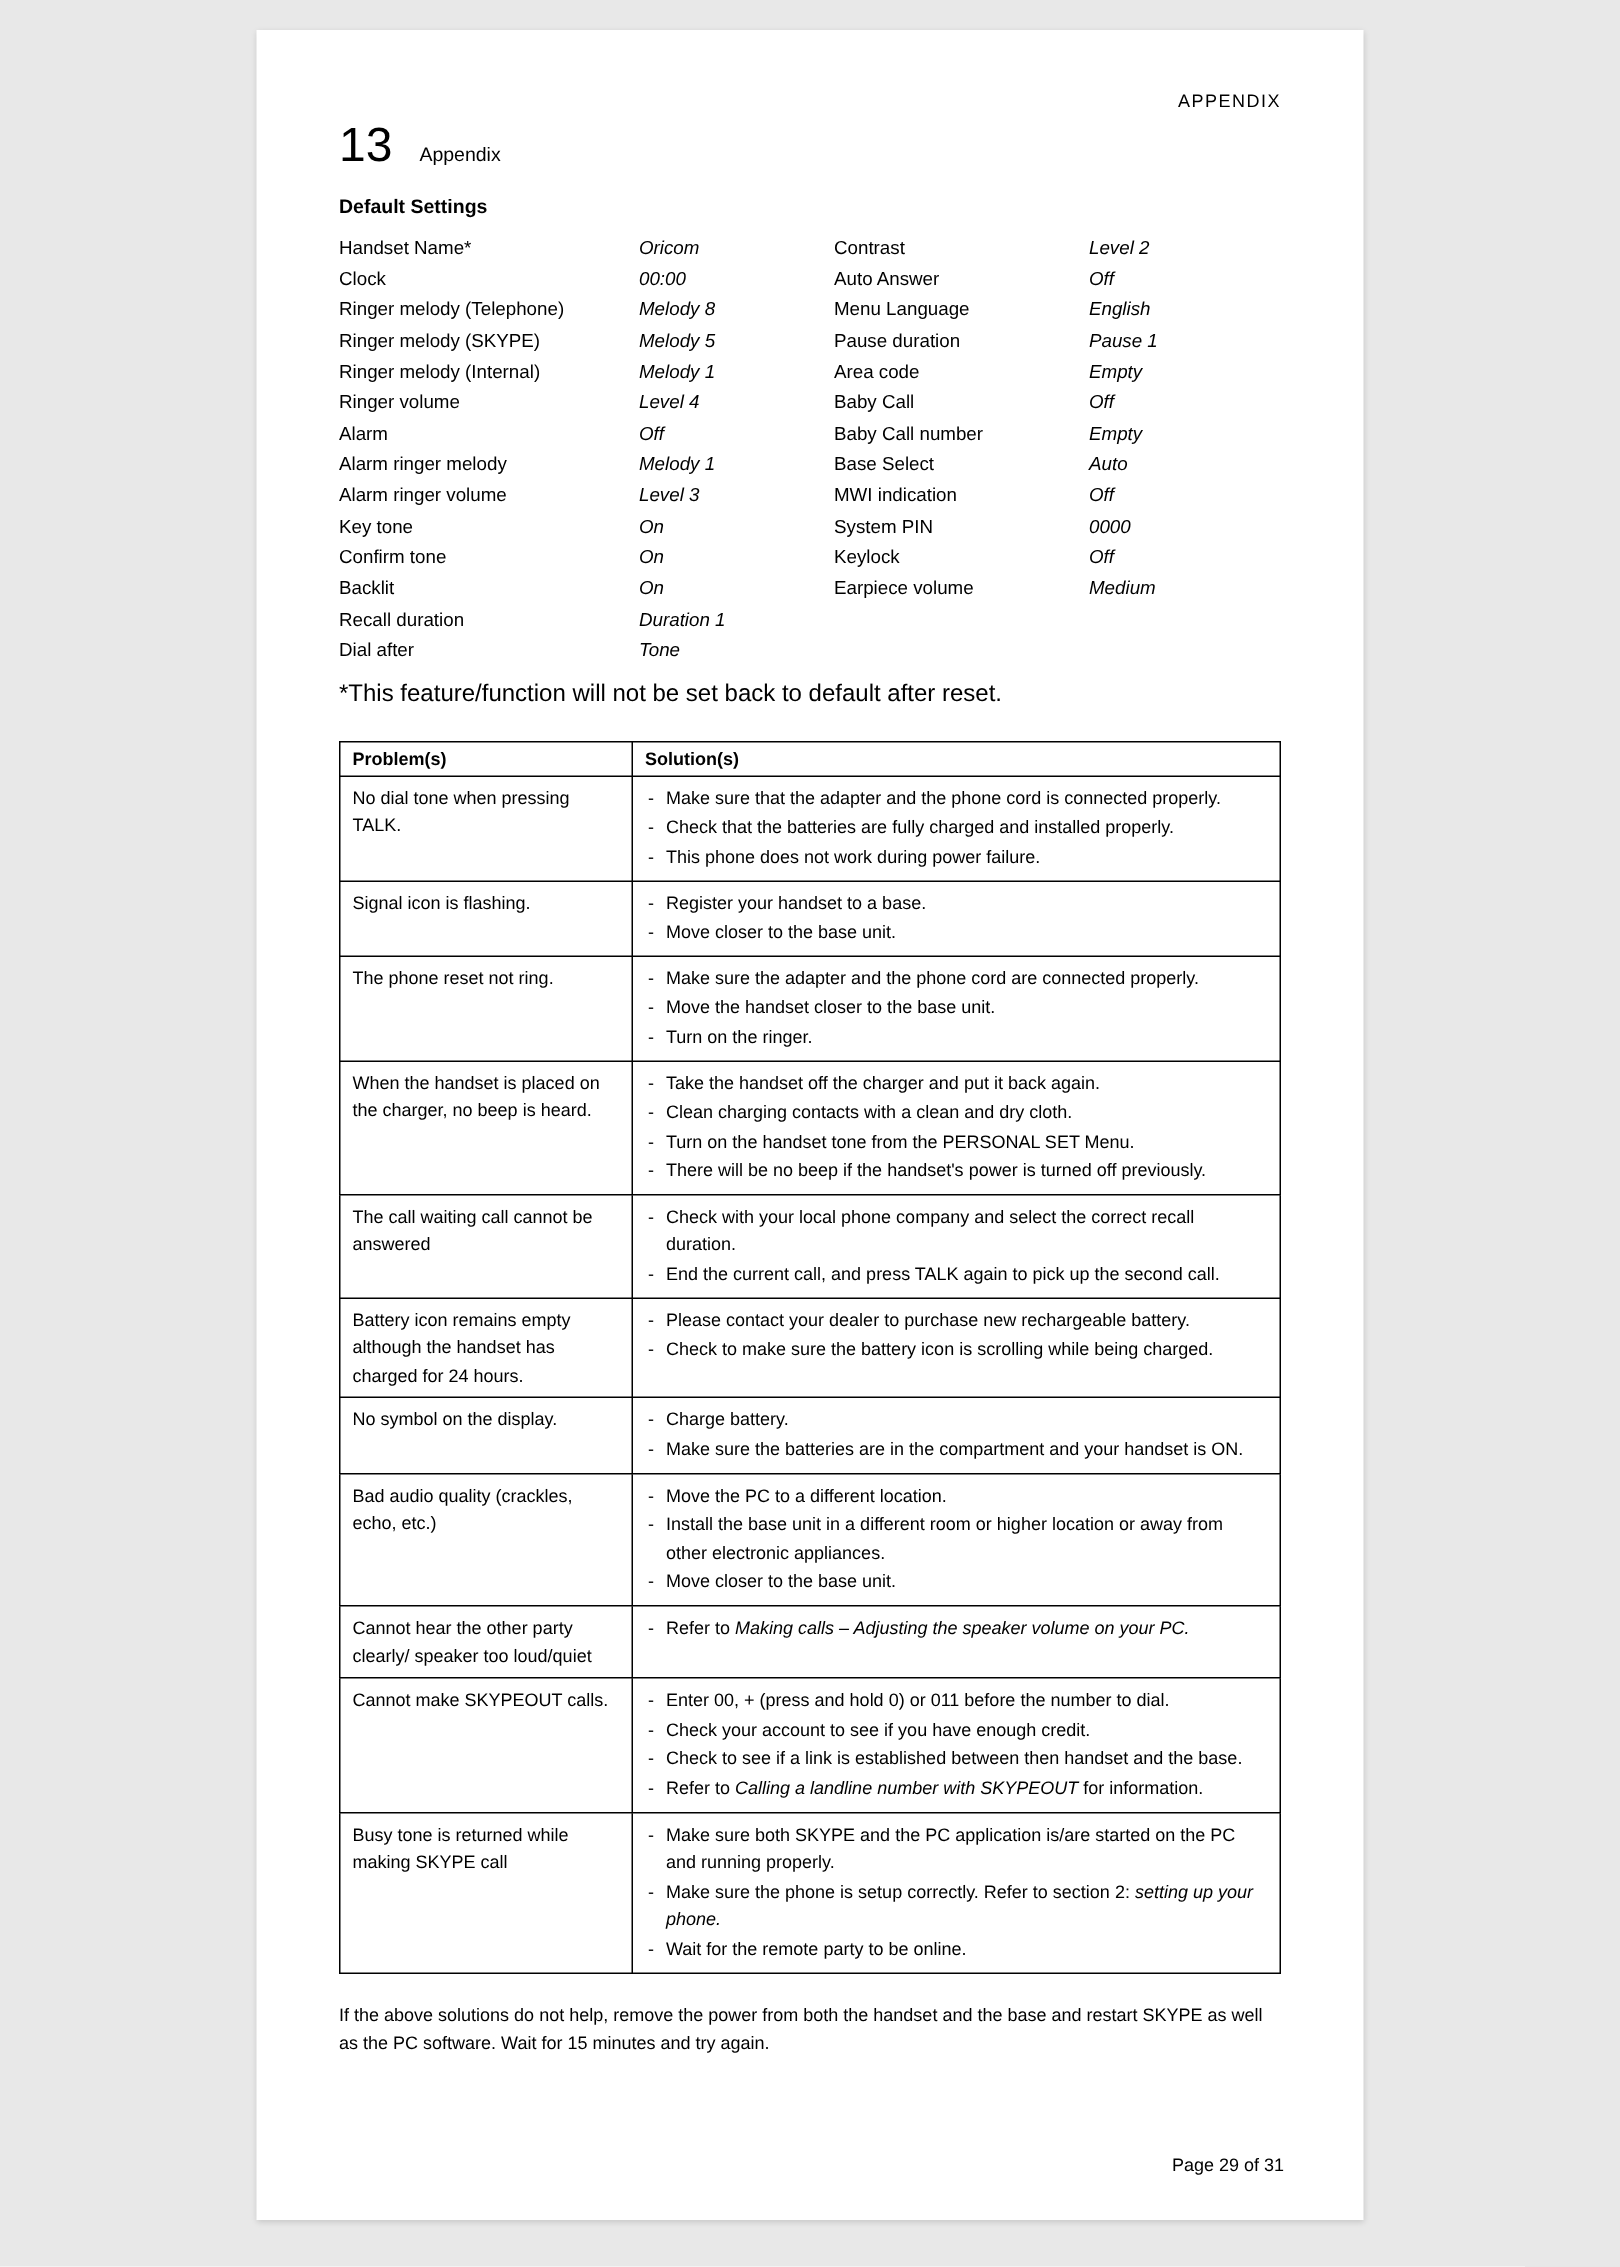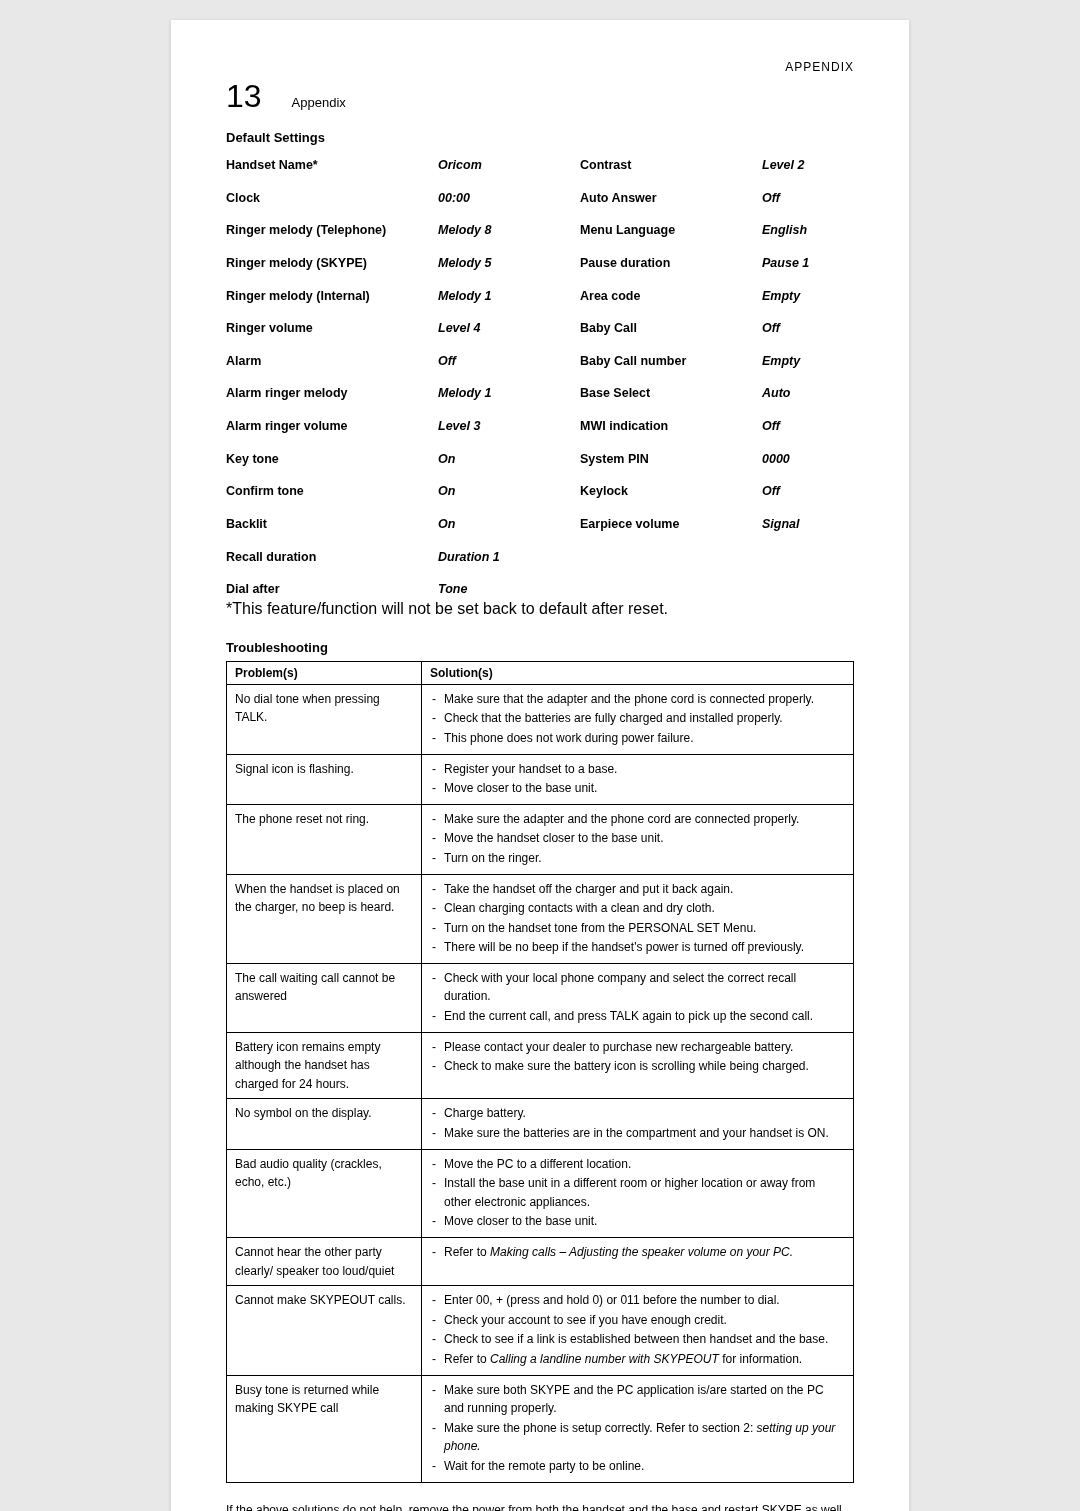--- a/index.html
+++ b/index.html
@@ -24,45 +24,44 @@
     .appendix-header {
       text-align: right;
       font-size: 12px;
       letter-spacing: 1px;
       margin-bottom: 6px;
       font-style: normal;
     }
     .page-number-line {
       display: flex;
       align-items: baseline;
-      gap: 30px;
+      gap: 18px;
       margin-bottom: 18px;
       text-align: right;
     }
     .page-num {
       font-size: 32px;
       font-weight: normal;
       line-height: 1;
     }
     .appendix-label {
       font-size: 13px;
     }
     .section-title {
       font-weight: bold;
       font-size: 13px;
       margin-bottom: 10px;
     }
     .default-settings-grid {
       display: grid;
       grid-template-columns: 200px 130px 170px 100px;
-      gap: 12px;
-      margin-bottom: 0;
+      gap: 0;
+      margin-bottom: 10px;
       font-size: 12.5px;
       line-height: 1.65;
-      font-weight: bold;
     }
     .default-settings-grid .label {
       font-style: normal;
     }
     .default-settings-grid .value {
       font-style: italic;
     }
     .footnote {
       font-size: 16px;
       margin-bottom: 22px;
@@ -182,34 +181,33 @@
       <span class="value">On</span>
       <span class="label">System PIN</span>
       <span class="value">0000</span>
       <span class="label">Confirm tone</span>
       <span class="value">On</span>
       <span class="label">Keylock</span>
       <span class="value">Off</span>
       <span class="label">Backlit</span>
       <span class="value">On</span>
       <span class="label">Earpiece volume</span>
-      <span class="value">Signal</span>
+      <span class="value">Medium</span>
       <span class="label">Recall duration</span>
       <span class="value">Duration 1</span>
       <span class="label"></span>
       <span class="value"></span>
       <span class="label">Dial after</span>
       <span class="value">Tone</span>
       <span class="label"></span>
       <span class="value"></span>
     </div>
 
   <div class="footnote">*This feature/function will not be set back to default after reset.</div>
 
-  <div class="troubleshooting-title">Troubleshooting</div>
 
   <table class="trouble-table">
     <thead>
       <tr>
         <th class="problem-col">Problem(s)</th>
         <th class="solution-col">Solution(s)</th>
       </tr>
     </thead>
     <tbody id="trouble-tbody">
     <tr>

